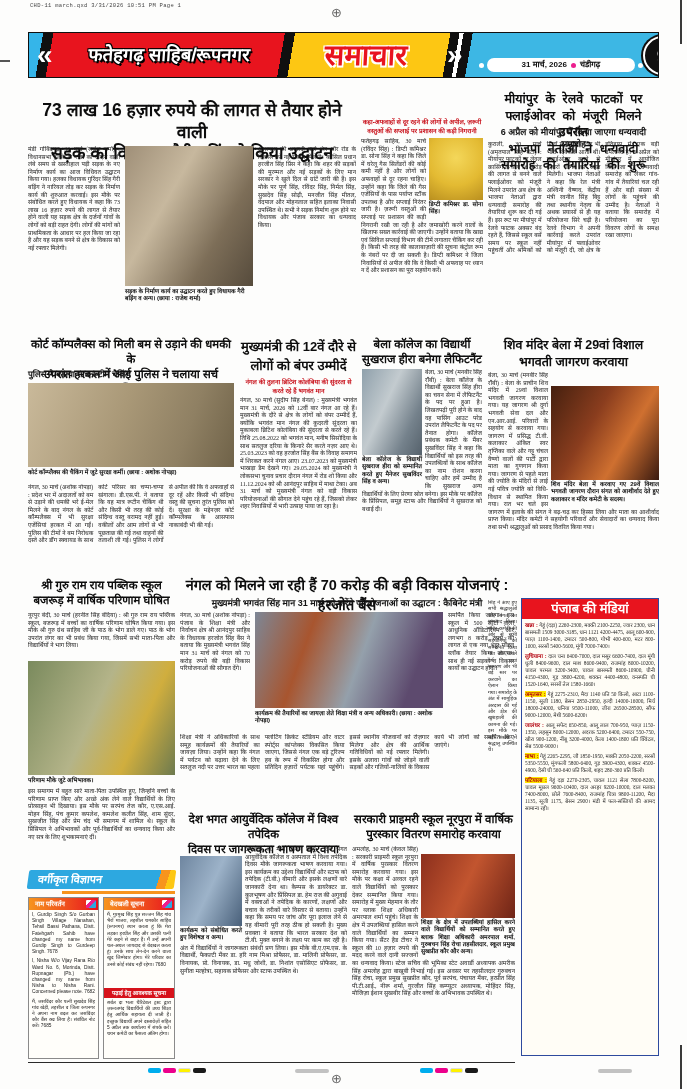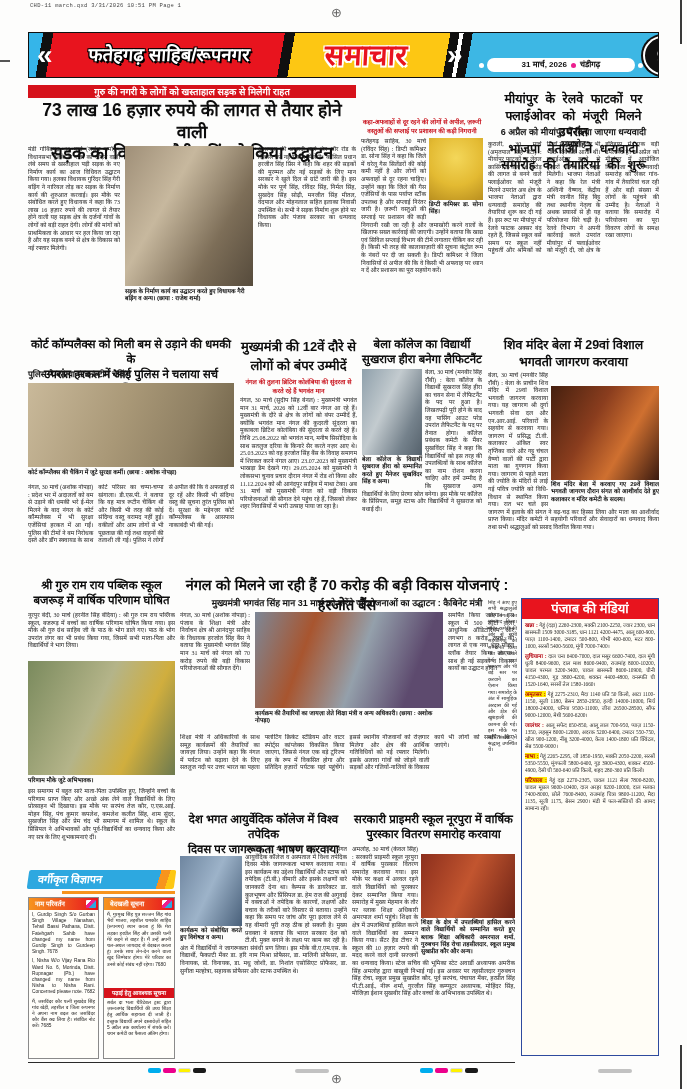--- a/index.html
+++ b/index.html
@@ -123,21 +123,20 @@
     <span class="abs dot dot-w" style="left:450px; top:30px;"></span>
     <div class="abs datepill">
       <span>31 मार्च, 2026</span>
       <span class="dot dot-m"></span>
       <span>चंडीगढ़</span>
     </div>
     <span class="abs dot dot-w" style="left:609px; top:30px;"></span>
     <div class="abs pagecircle">9</div>
   </div>
 
-  <div class="abs kick" style="left:28px; top:85px; width:328px; height:13px;">गुरु की नगरी के लोगों को खस्ताहाल सड़क से मिलेगी राहत</div>
   <div class="abs hl-xl pre" style="left:28px; top:100px; width:328px; height:44px;">73 लाख 16 हज़ार रुपये की लागत से तैयार होने वाली
 सड़क का विधायक गैरी बड़िंग ने किया उद्घाटन</div>
   <div class="abs" style="left:28px; top:146px; width:328px; height:182px; display:flex; gap:5px;">
     <div class="bt" style="width:92px; height:182px;">मंडी गोबिंदगढ़, 30 मार्च (राजेश शर्मा) : विधानसभा हलके के गांवों को जोड़ने वाली लंबे समय से खस्ताहाल पड़ी सड़क के नए निर्माण कार्य का आज विधिवत उद्घाटन किया गया। हलका विधायक गुरिंदर सिंह गैरी बड़िंग ने नारियल तोड़ कर सड़क के निर्माण कार्य की शुरुआत करवाई। इस मौके पर संबोधित करते हुए विधायक ने कहा कि 73 लाख 16 हज़ार रुपये की लागत से तैयार होने वाली यह सड़क क्षेत्र के दर्जनों गांवों के लोगों को बड़ी राहत देगी। लोगों की मांगों को प्राथमिकता के आधार पर हल किया जा रहा है और यह सड़क बनने से क्षेत्र के विकास को नई रफ्तार मिलेगी।</div>
     <figure style="width:128px;">
       <div class="ph ph-road" style="height:140px;"></div>
       <figcaption class="cap" style="margin-top:2px;">सड़क के निर्माण कार्य का उद्घाटन करते हुए विधायक गैरी बड़िंग व अन्य। (छाया : राजेश शर्मा)</figcaption>
     </figure>
     <div class="bt" style="flex:1; height:182px;">आसपास की आबादी वाले क्षेत्र और रोड के विकास को नई रफ्तार मिलेगी। कौंसिल प्रधान हरजीत सिंह प्रिंस ने कहा कि शहर की सड़कों की मुरम्मत और नई सड़कों के लिए मान सरकार ने खुले दिल से ग्रांटें जारी की हैं। इस मौके पर पूर्ण सिंह, रविंदर सिंह, निर्मल सिंह, सुखदेव सिंह सोढ़ी, मनजीत सिंह मीतल, वेदपाल और मोहनलाल सहित इलाका निवासी उपस्थित थे। सभी ने सड़क निर्माण शुरू होने पर विधायक और पंजाब सरकार का धन्यवाद किया।</div>
   </div>

